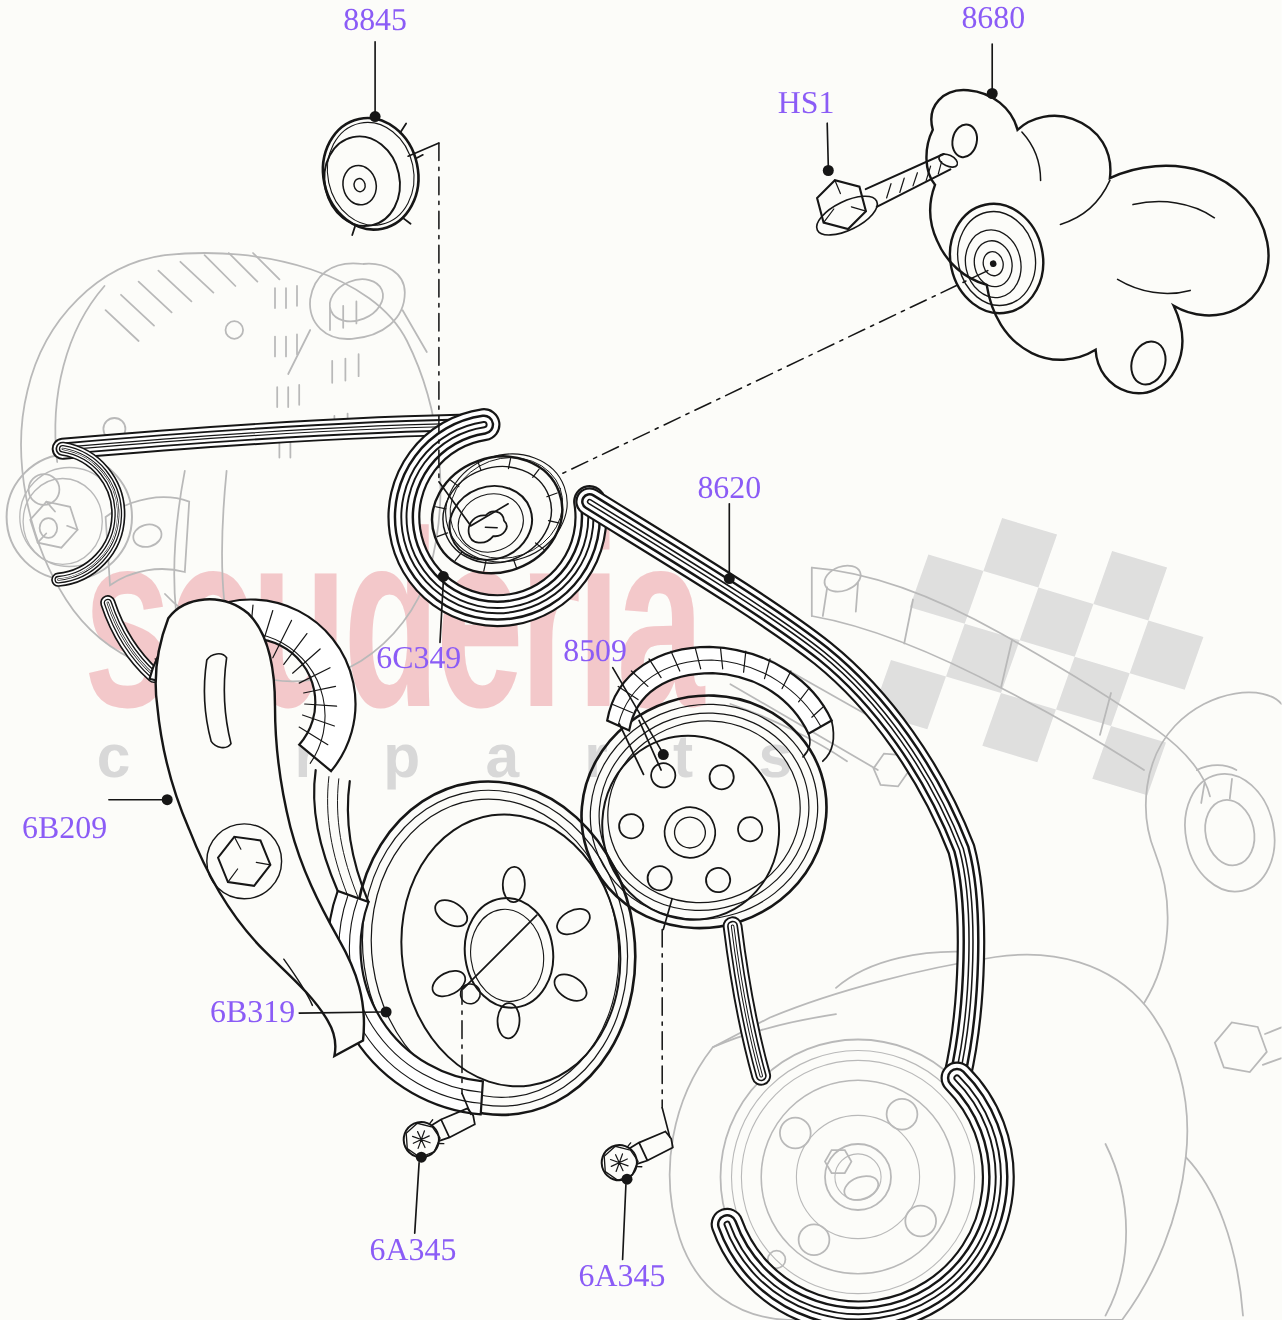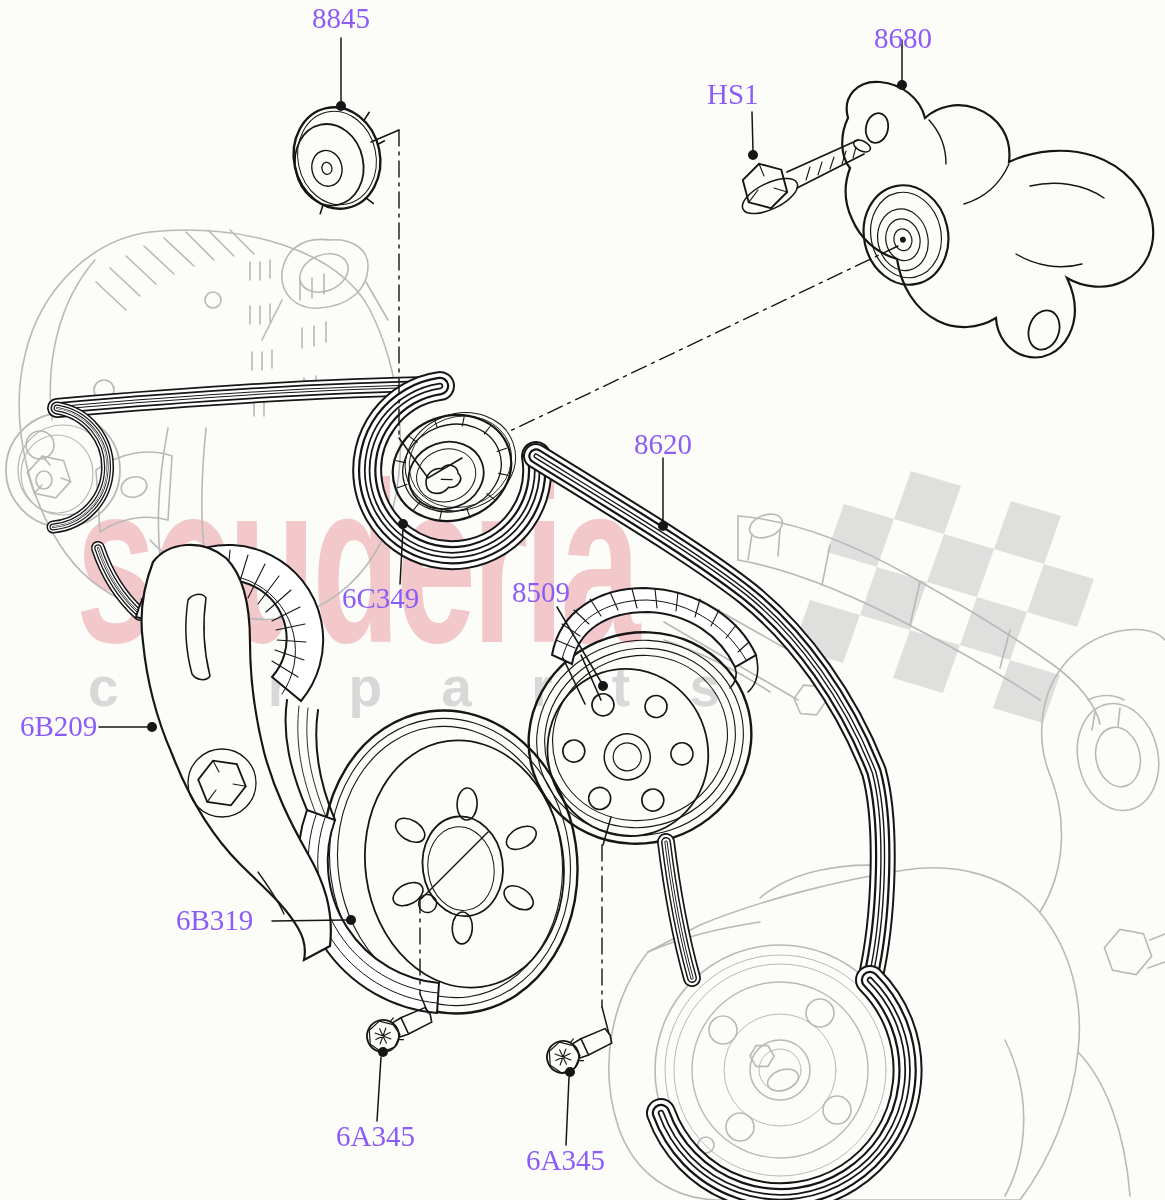--- a/index.html
+++ b/index.html
@@ -323,23 +323,23 @@
           <circle cx="603" cy="686" r="5"></circle>
     <circle cx="152" cy="727" r="5"></circle>
           <circle cx="351" cy="920" r="5"></circle>
     <circle cx="383" cy="1052" r="5"></circle>
           <circle cx="570" cy="1072" r="5"></circle>
   </g>
 </g>
 </svg>
 
 <div class="part-label" style="left:312px;top:3px">8845</div>
-<div class="part-label" style="left:874px;top:23px">8680</div>
+<div class="part-label" style="left:874px;top:1px">8680</div>
 <div class="part-label" style="left:707px;top:79px">HS1</div>
 <div class="part-label" style="left:634px;top:429px">8620</div>
 <div class="part-label" style="left:342px;top:583px">6C349</div>
 <div class="part-label" style="left:512px;top:577px">8509</div>
-<div class="part-label" style="left:20px;top:711px">6B209</div>
-<div class="part-label" style="left:176px;top:905px">6B319</div>
+<div class="part-label" style="left:20px;top:738px">6B209</div>
+<div class="part-label" style="left:191px;top:905px">6B319</div>
 <div class="part-label" style="left:336px;top:1121px">6A345</div>
 <div class="part-label" style="left:526px;top:1145px">6A345</div>
 
 </div>
 
 </body></html>

